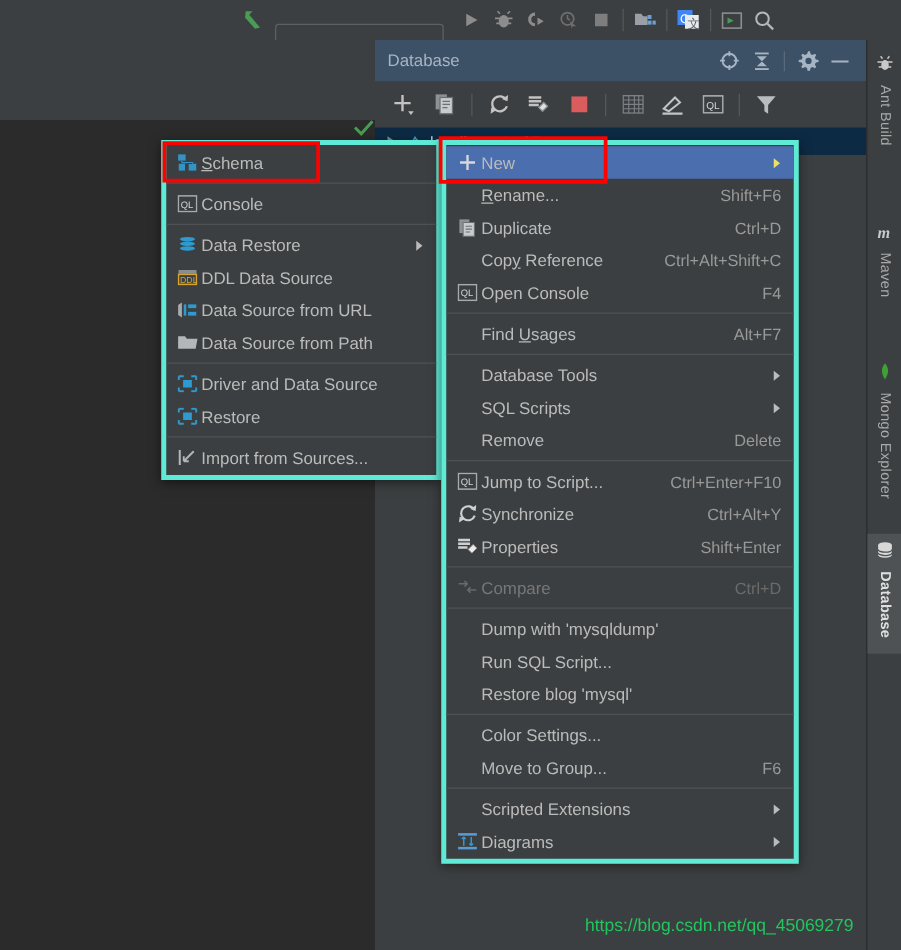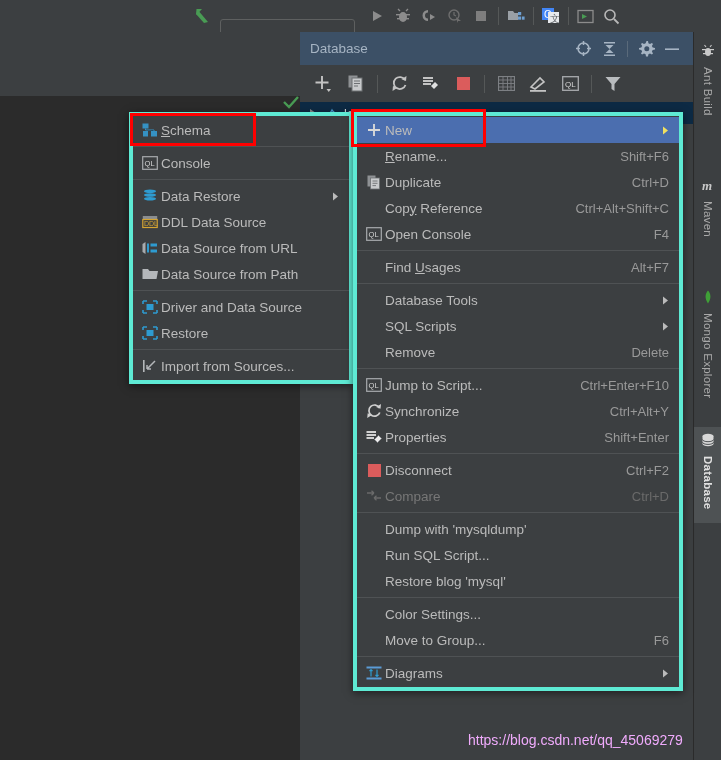--- a/index.html
+++ b/index.html
@@ -89,27 +89,27 @@
   .mi.disabled { color: #777777; }
   .mi .icn { width: 22px; min-width: 22px; display:flex; align-items:center; justify-content:center; }
   .mi .lbl { flex: 1; }
   .mi .acc { color: #999999; font-size: 13px; margin-left: 26px; }
   .mi.disabled .acc { color: #6a6a6a; }
   .mi .arrow { margin-left: 14px; width: 10px; display: flex; justify-content: flex-end; }
   .msep { height: 1px; background: #4f5254; margin: 3px 0; }
   .u { text-decoration: underline; }
 
   #menu-left  { left: 129px; top: 112px; width: 224px; }
-  #menu-main  { left: 353px; top: 112px; width: 330px; }
+  #menu-main  { left: 353px; top: 112px; width: 286px; }
 
   
   .redbox { position: absolute; border: 3px solid #ff0000; z-index: 60; pointer-events: none; }
 
   .watermark {
-    position: absolute; left: 468px; top: 732px; color: #f0abfc; font-size: 14px;
+    position: absolute; left: 468px; top: 732px; color: #22c55e; font-size: 14px;
   }
 </style>
 </head>
 <body>
 
 <div id="root">
 
   <div class="toolbar">
     <div class="tb-spacer" style="width:191px"></div>
 
@@ -575,29 +575,20 @@
         <svg width="17" height="16" viewBox="0 0 17 16">
           <path d="M0.5 3 L10 3 M0.5 6 L10 6 M0.5 9 L8 9" stroke="#d0d0d0" stroke-width="1.9"></path>
           <path d="M8.5 10.5 L12.5 6.5 L15.5 9.5 L11.5 13.5 Z" fill="#ececec" stroke="#8e9194" stroke-width="0.8"></path>
         </svg>
       </span>
       <span class="lbl">Properties</span>
       <span class="acc">Shift+Enter</span>
     </div>
     <div class="msep"></div>
 
-    <div class="mi">
-      <span class="icn">
-        <svg width="13" height="13" viewBox="0 0 13 13">
-            <rect x="0" y="0" width="13" height="13" fill="#db5c5c"></rect>
-          </svg>
-      </span>
-      <span class="lbl">Disconnect</span>
-      <span class="acc">Ctrl+F2</span>
-    </div>
 
     <div class="mi disabled">
       <span class="icn">
         <svg width="16" height="14" viewBox="0 0 16 14">
           <path d="M1 4 L8 4 M8 4 L5.5 1.8 M8 4 L5.5 6.2" stroke="#6a6a6a" stroke-width="1.3" fill="none"></path>
           <path d="M15 9 L8 9 M8 9 L10.5 6.8 M8 9 L10.5 11.2" stroke="#6a6a6a" stroke-width="1.3" fill="none"></path>
         </svg>
       </span>
       <span class="lbl">Compare</span>
       <span class="acc">Ctrl+D</span>
@@ -625,20 +616,29 @@
       <span class="lbl">Color Settings...</span>
     </div>
 
     <div class="mi">
       <span class="icn"></span>
       <span class="lbl">Move to Group...</span>
       <span class="acc">F6</span>
     </div>
     <div class="msep"></div>
 
+    <div class="mi">
+      <span class="icn"></span>
+      <span class="lbl">Scripted Extensions</span>
+      <span class="arrow">
+        <svg width="7" height="9" viewBox="0 0 7 9">
+            <path d="M1 0.5 L6 4.5 L1 8.5 Z" fill="#bbbbbb"></path>
+          </svg>
+      </span>
+    </div>
 
     <div class="mi">
       <span class="icn">
         <svg width="16" height="14" viewBox="0 0 16 14">
           <rect x="0.5" y="0.5" width="15" height="2" fill="#5b9bd5"></rect>
           <rect x="0.5" y="11.5" width="15" height="2" fill="#5b9bd5"></rect>
           <path d="M5 10.5 L5 3.5 M5 3.5 L3.5 5.2 M5 3.5 L6.5 5.2" stroke="#2e9bd0" stroke-width="1.2" fill="none"></path>
           <path d="M11 3.5 L11 10.5 M11 10.5 L9.5 8.8 M11 10.5 L12.5 8.8" stroke="#2e9bd0" stroke-width="1.2" fill="none"></path>
         </svg>
       </span>

